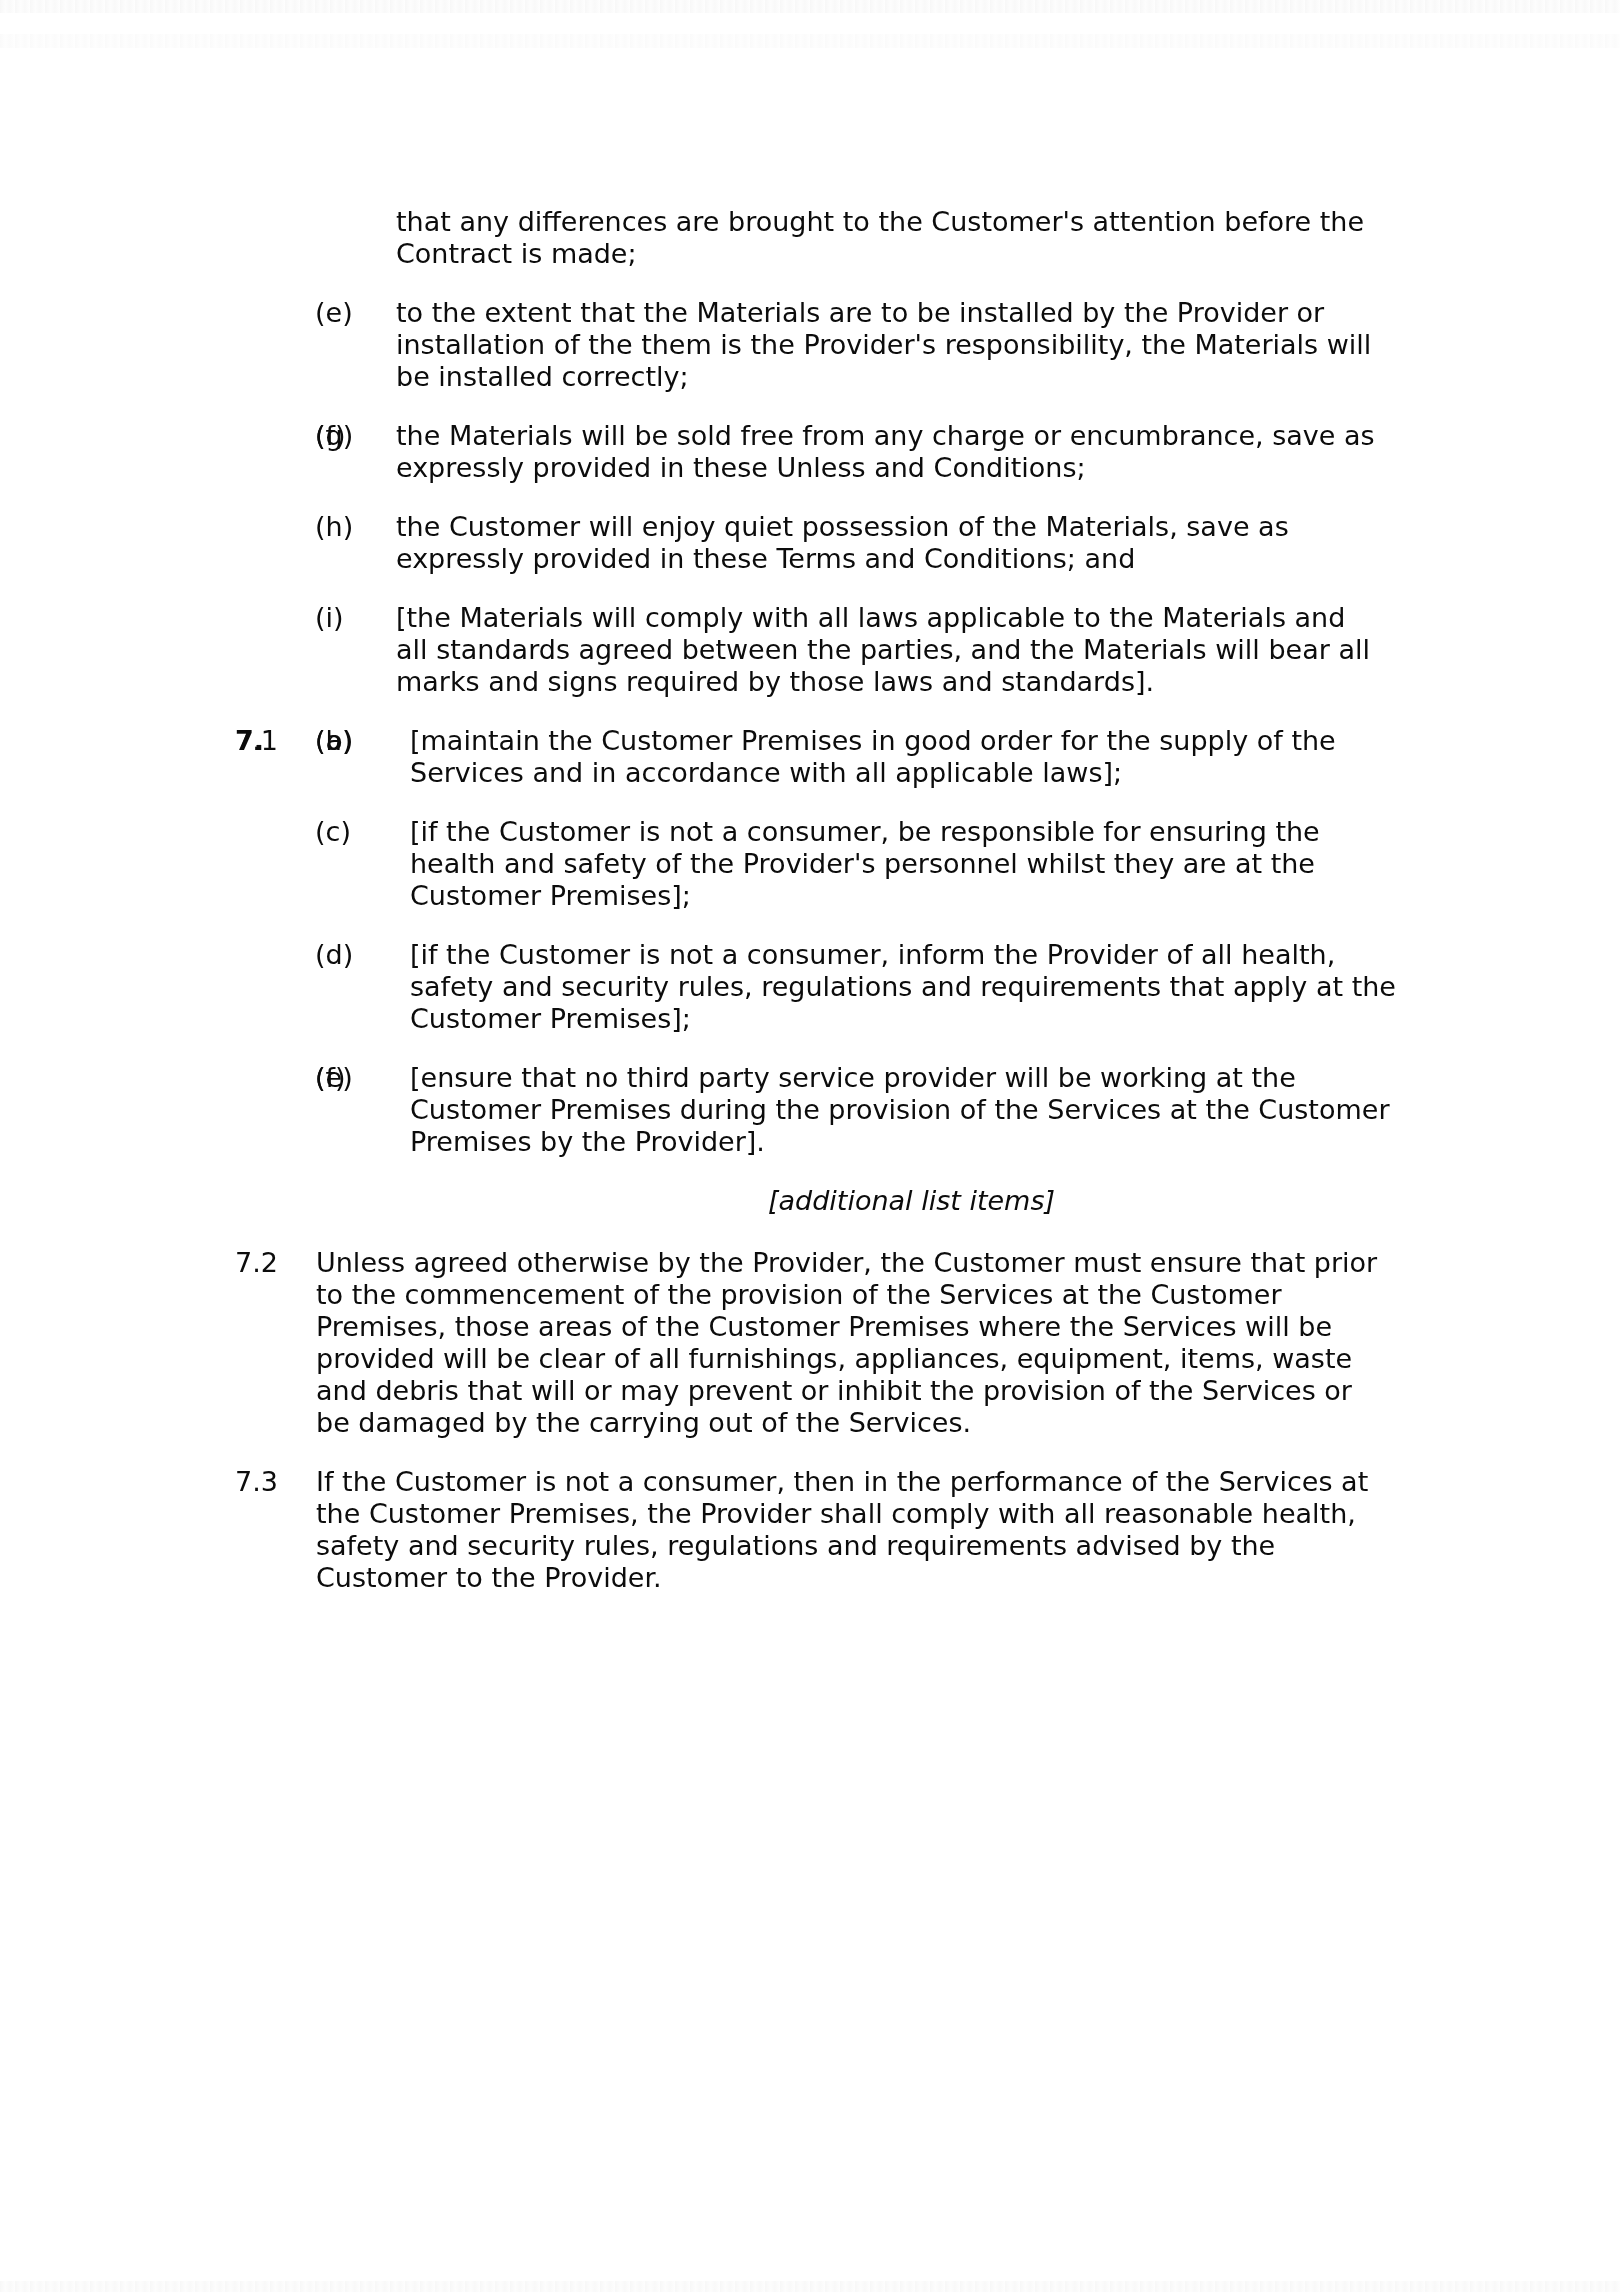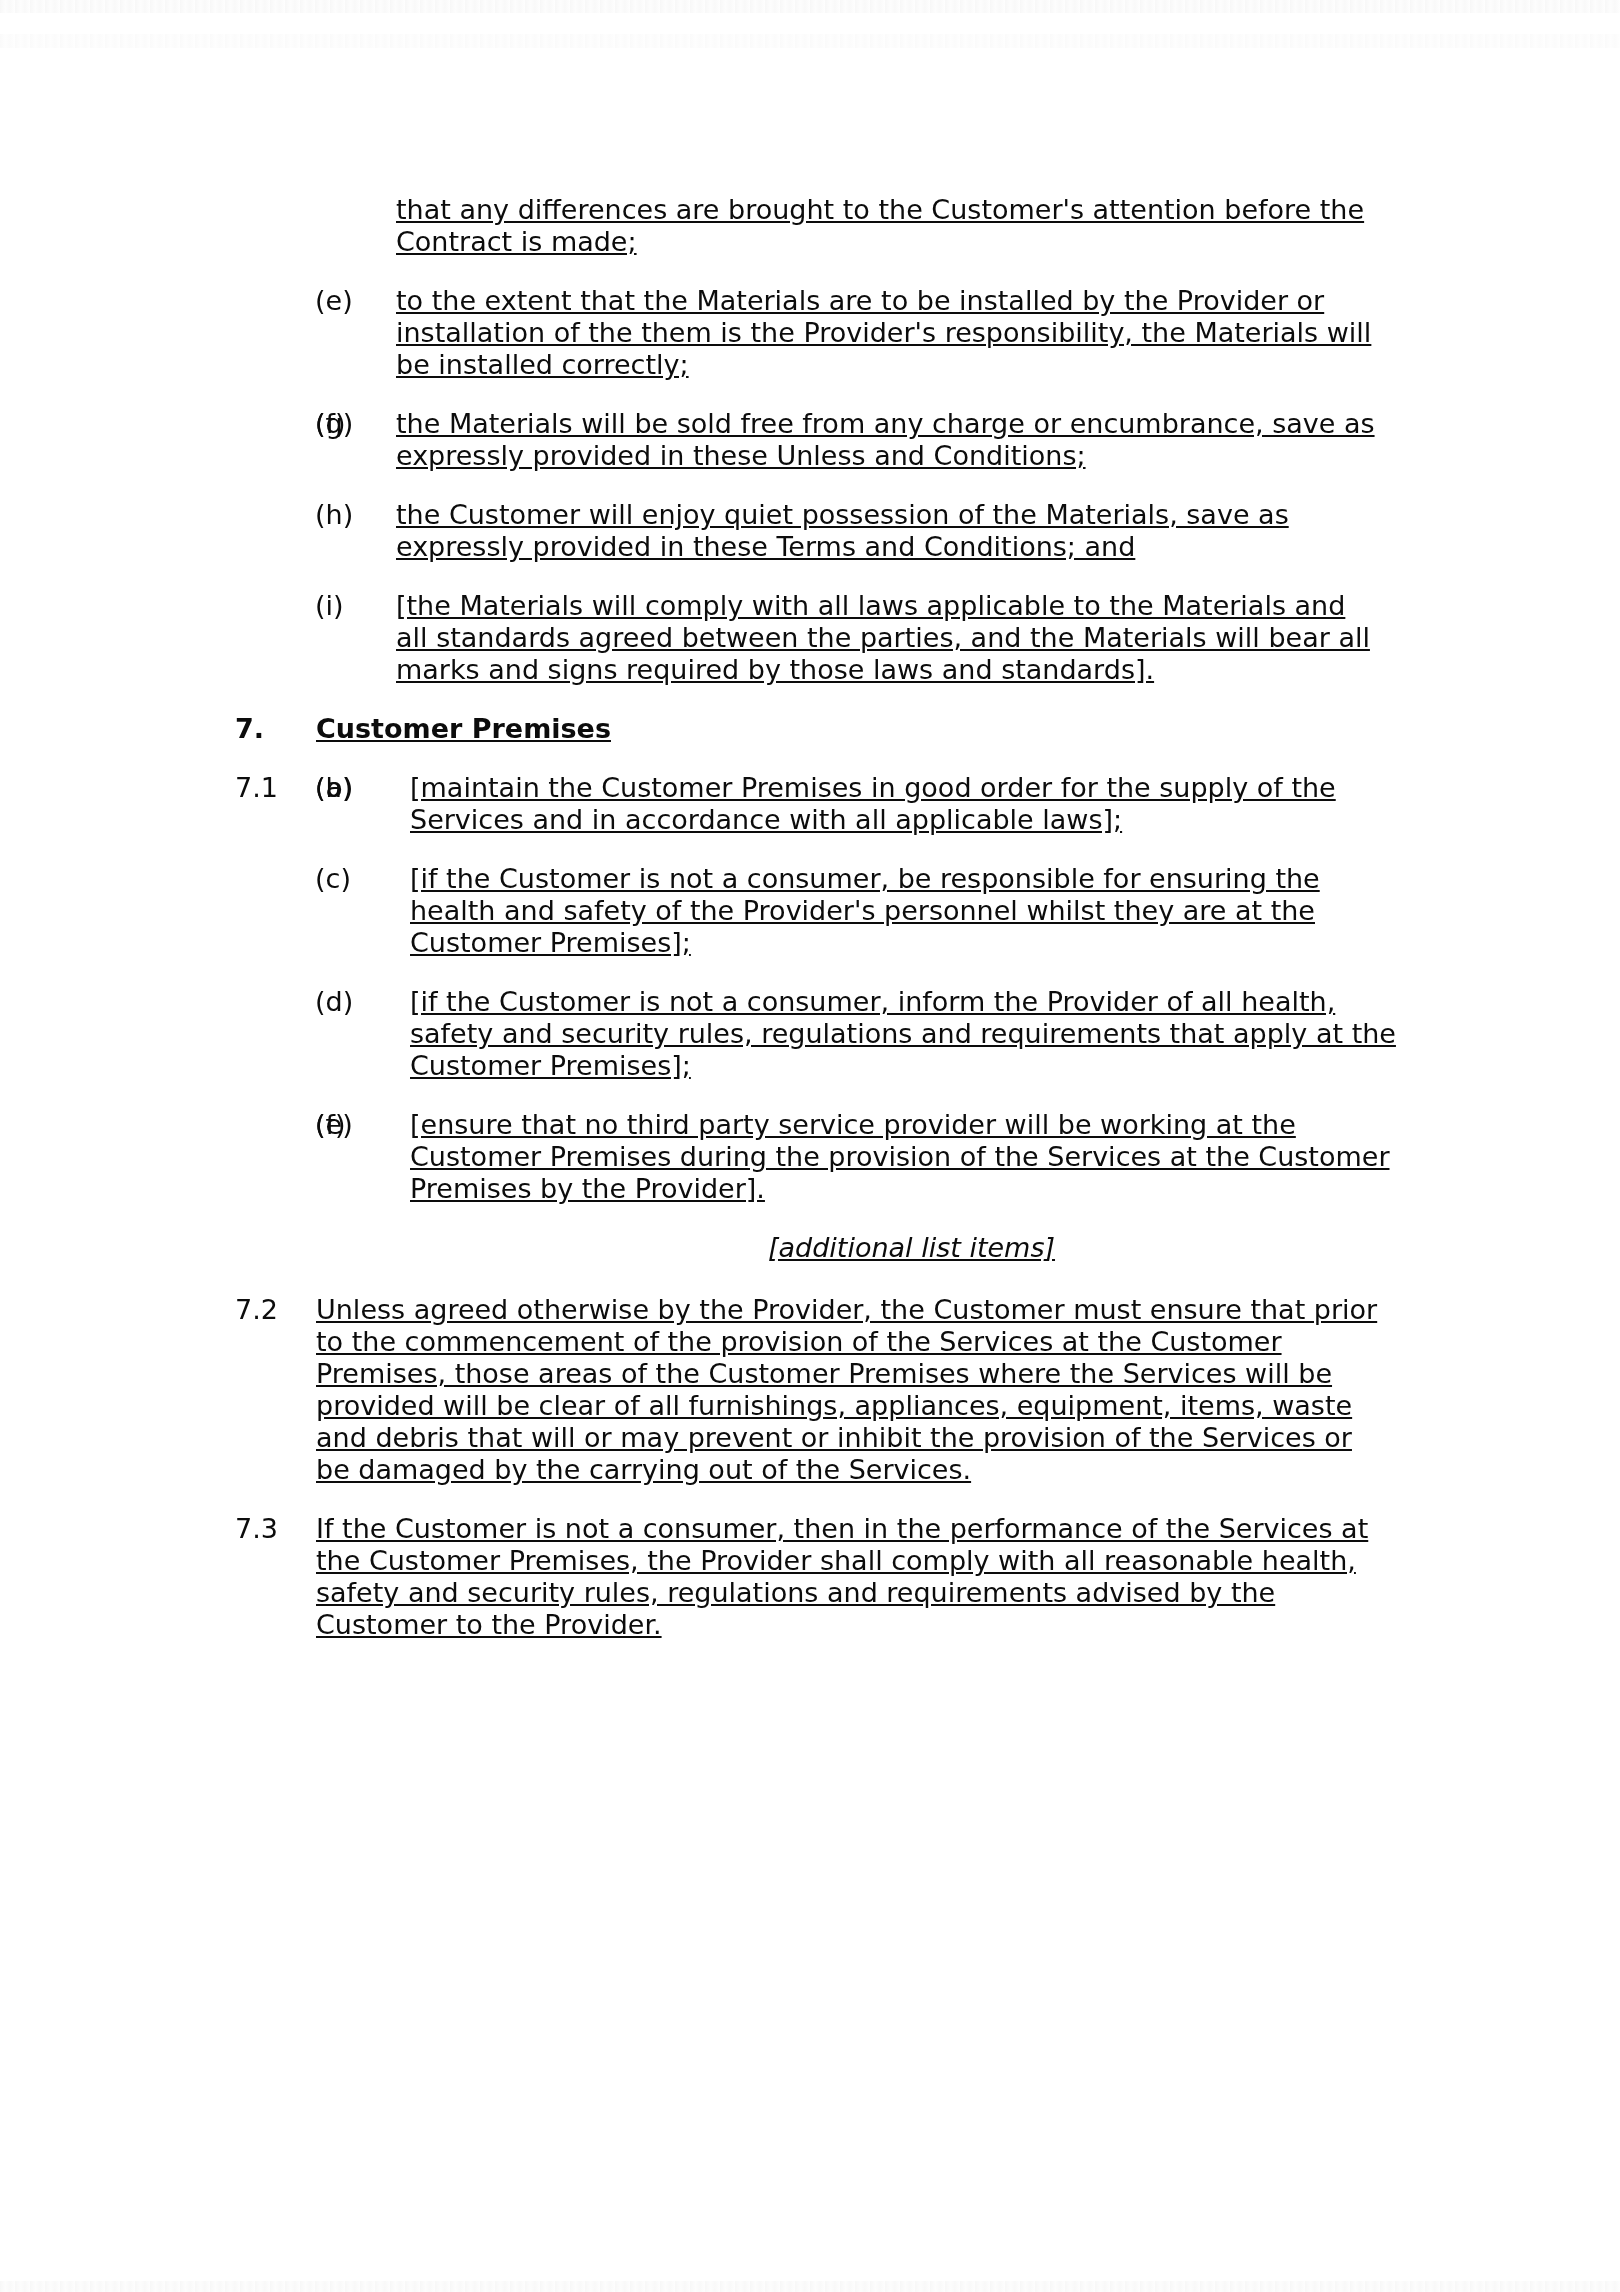--- a/index.html
+++ b/index.html
@@ -32,22 +32,21 @@
   .noise-bottom-1 { bottom: 0;   height: 12.5px; }
 
   .content {
     position: absolute;
     top: 194px;
     left: 0;
     right: 0;
   }
   .block {
     position: relative;
-    margin: 0 0 27px 0;
-    text-decoration: underline;
+    margin: 12px 0 27px 0;
   }
   .block.note-block { margin-bottom: 30px; }
 
   .num, .marker {
     position: absolute;
     top: 0;
   }
   .num    { left: 235px; }
   .marker { left: 315px; }
 
@@ -98,21 +97,20 @@
     </div>
     <div class="block">
       <span class="marker">(i)</span>
       <div class="text list1-text">[the Materials will comply with all laws applicable to the Materials and
 all standards agreed between the parties, and the Materials will bear all
 marks and signs required by those laws and standards].</div>
     </div>
 
     <div class="block heading-row">
       <span class="num">7.</span>
-      <div class="text clause-text">Customer Premises</div>
     </div>
 
     <div class="block">
       <span class="num">7.1</span>
     </div>
 
     <div class="block">
       <span class="marker">(a)</span>
     </div>
     <div class="block">

